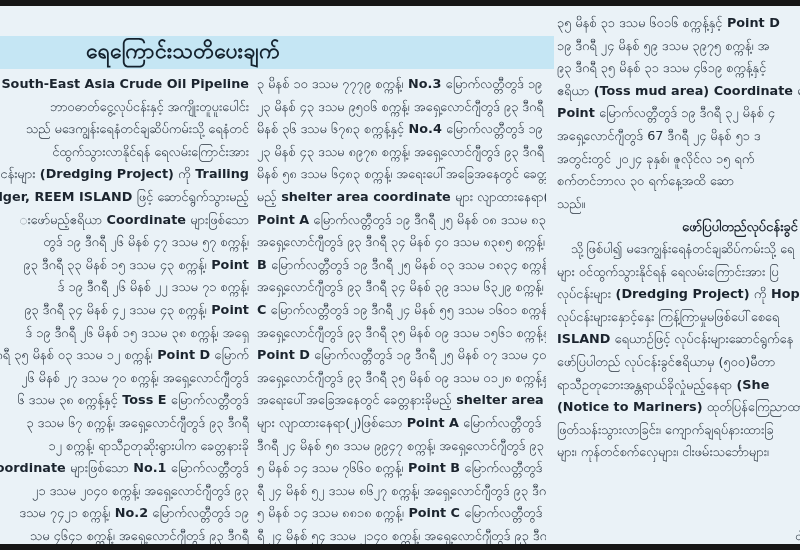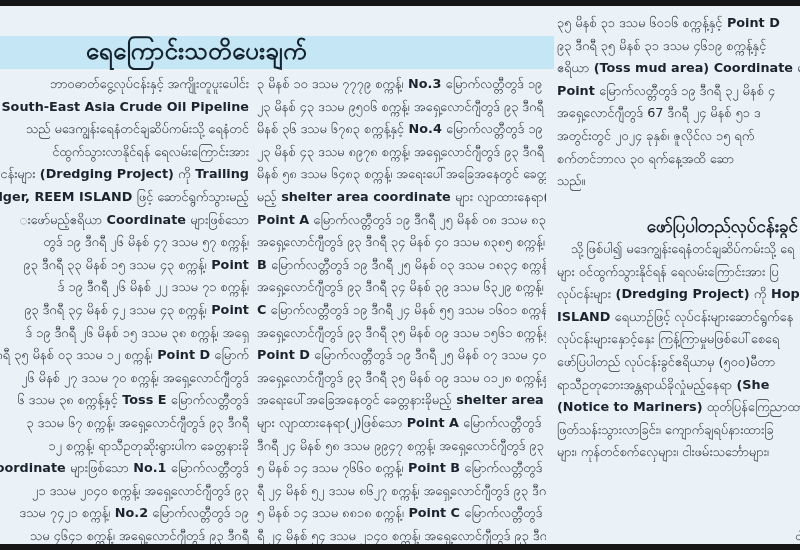--- a/index.html
+++ b/index.html
@@ -10,31 +10,31 @@
     color:#27323e;
   }
   .bar{position:absolute;left:0;width:800px;background:#161616;}
   #top-bar{top:0;height:6px;}
   #bottom-bar{top:544px;height:6px;}
   #banner{
     position:absolute;left:0;top:36px;width:554px;height:33px;
     background:#c5e6f4;display:flex;align-items:center;
   }
   #banner .title{
-    font-size:24px;font-weight:bold;color:#14222e;
+    font-size:21px;font-weight:bold;color:#14222e;
     padding-left:86px;letter-spacing:0.5px;white-space:nowrap;
   }
   .col{position:absolute;overflow:hidden;}
   #col-left{left:0;top:73px;width:249px;height:471px;}
   #col-middle{left:257px;top:73px;width:289px;height:471px;}
   #col-right-top{left:557px;top:12px;width:243px;height:204px;}
   #col-right-body{left:557px;top:238px;width:243px;height:293px;}
   #right-heading{
     position:absolute;left:557px;top:215px;width:241px;height:23px;
-    font-weight:bold;font-size:17px;line-height:23px;text-align:right;
+    font-weight:bold;font-size:13px;line-height:23px;text-align:right;
     color:#1c242e;white-space:nowrap;overflow:hidden;
   }
   #signature{
     position:absolute;left:557px;top:528px;width:247px;height:18px;
     font-size:12px;text-align:right;overflow:hidden;white-space:nowrap;
   }
   .line{
     height:22.6px;line-height:22.6px;white-space:nowrap;
     display:flex;font-size:12.8px;
   }
@@ -48,26 +48,26 @@
 
 <div>
   <div id="top-bar" class="bar"></div>
 
   <div id="banner">
     <span class="title">ရေကြောင်းသတိပေးချက်</span>
   </div>
 
   <div id="col-left" class="col clip-left">
       <div class="line">
+        <span>သော<b> South-East Asia Crude Oil Pipeline</b></span>
+      </div>
+      <div class="line">
         <span>ဘာဝဓာတ်ငွေ့လုပ်ငန်းနှင့် အကျိုးတူပူးပေါင်း</span>
       </div>
       <div class="line">
-        <span>သော<b> South-East Asia Crude Oil Pipeline</b></span>
-      </div>
-      <div class="line">
         <span>သည် မဒေကျွန်းရေနံတင်ချဆိပ်ကမ်းသို့ ရေနံတင်</span>
       </div>
       <div class="line">
         <span>င်ထွက်သွားလာနိုင်ရန် ရေလမ်းကြောင်းအား</span>
       </div>
       <div class="line">
         <span>းလုပ်ငန်းများ<b> (Dredging Project) </b>ကို<b> Trailing</b></span>
       </div>
       <div class="line">
         <span><b>redger, REEM ISLAND </b>ဖြင့် ဆောင်ရွက်သွားမည့်</span>
@@ -181,20 +181,23 @@
       </div>
       <div class="line">
         <span>ရီ ၂၄ မိနစ် ၅၄ ဒသမ ၂၁၄၀ စက္ကန့်၊ အရှေ့လောင်ဂျီတွဒ် ၉၃ ဒီဂရီ ၃</span>
       </div>
     </div>
   <div id="col-right-top" class="col">
       <div class="line">
         <span>၃၅ မိနစ် ၃၁ ဒသမ ၆၀၁၆ စက္ကန့်နှင့်<b> Point D</b></span>
       </div>
       <div class="line">
+        <span>၁၉ ဒီဂရီ ၂၄ မိနစ် ၅၉ ဒသမ ၃၉၇၅ စက္ကန့်၊ အ</span>
+      </div>
+      <div class="line">
         <span>၉၃ ဒီဂရီ ၃၅ မိနစ် ၃၁ ဒသမ ၄၆၁၉ စက္ကန့်နှင့်</span>
       </div>
       <div class="line">
         <span>ဧရိယာ<b> (Toss mud area) Coordinate </b>များ</span>
       </div>
       <div class="line">
         <span><b>Point </b>မြောက်လတ္တီတွဒ် ၁၉ ဒီဂရီ ၃၂ မိနစ် ၄</span>
       </div>
       <div class="line">
         <span>အရှေ့လောင်ဂျီတွဒ် 67 ဒီဂရီ ၂၄ မိနစ် ၅၁ ဒ</span>
@@ -216,24 +219,24 @@
       <div class="line">
         <span>သို့ဖြစ်ပါ၍ မဒေကျွန်းရေနံတင်ချဆိပ်ကမ်းသို့ ရေ</span>
       </div>
       <div class="line">
         <span>များ ဝင်ထွက်သွားနိုင်ရန် ရေလမ်းကြောင်းအား ပြ</span>
       </div>
       <div class="line">
         <span>လုပ်ငန်းများ<b> (Dredging Project) </b>ကို<b> Hopper</b></span>
       </div>
       <div class="line">
+        <span>လုပ်ငန်းများနှောင့်နှေး ကြန့်ကြာမှုမဖြစ်ပေါ်စေရေ</span>
+      </div>
+      <div class="line">
         <span><b>ISLAND </b>ရေယာဉ်ဖြင့် လုပ်ငန်းများဆောင်ရွက်နေ</span>
-      </div>
-      <div class="line">
-        <span>လုပ်ငန်းများနှောင့်နှေး ကြန့်ကြာမှုမဖြစ်ပေါ်စေရေ</span>
       </div>
       <div class="line">
         <span>ဖော်ပြပါတည် လုပ်ငန်းခွင်ဧရိယာမှ (၅၀၀)မီတာ</span>
       </div>
       <div class="line">
         <span>ရာသီဥတုဘေးအန္တရာယ်ခိုလှုံမည့်နေရာ<b> (She</b></span>
       </div>
       <div class="line">
         <span><b>(Notice to Mariners) </b>ထုတ်ပြန်ကြေညာထားပါ</span>
       </div>

